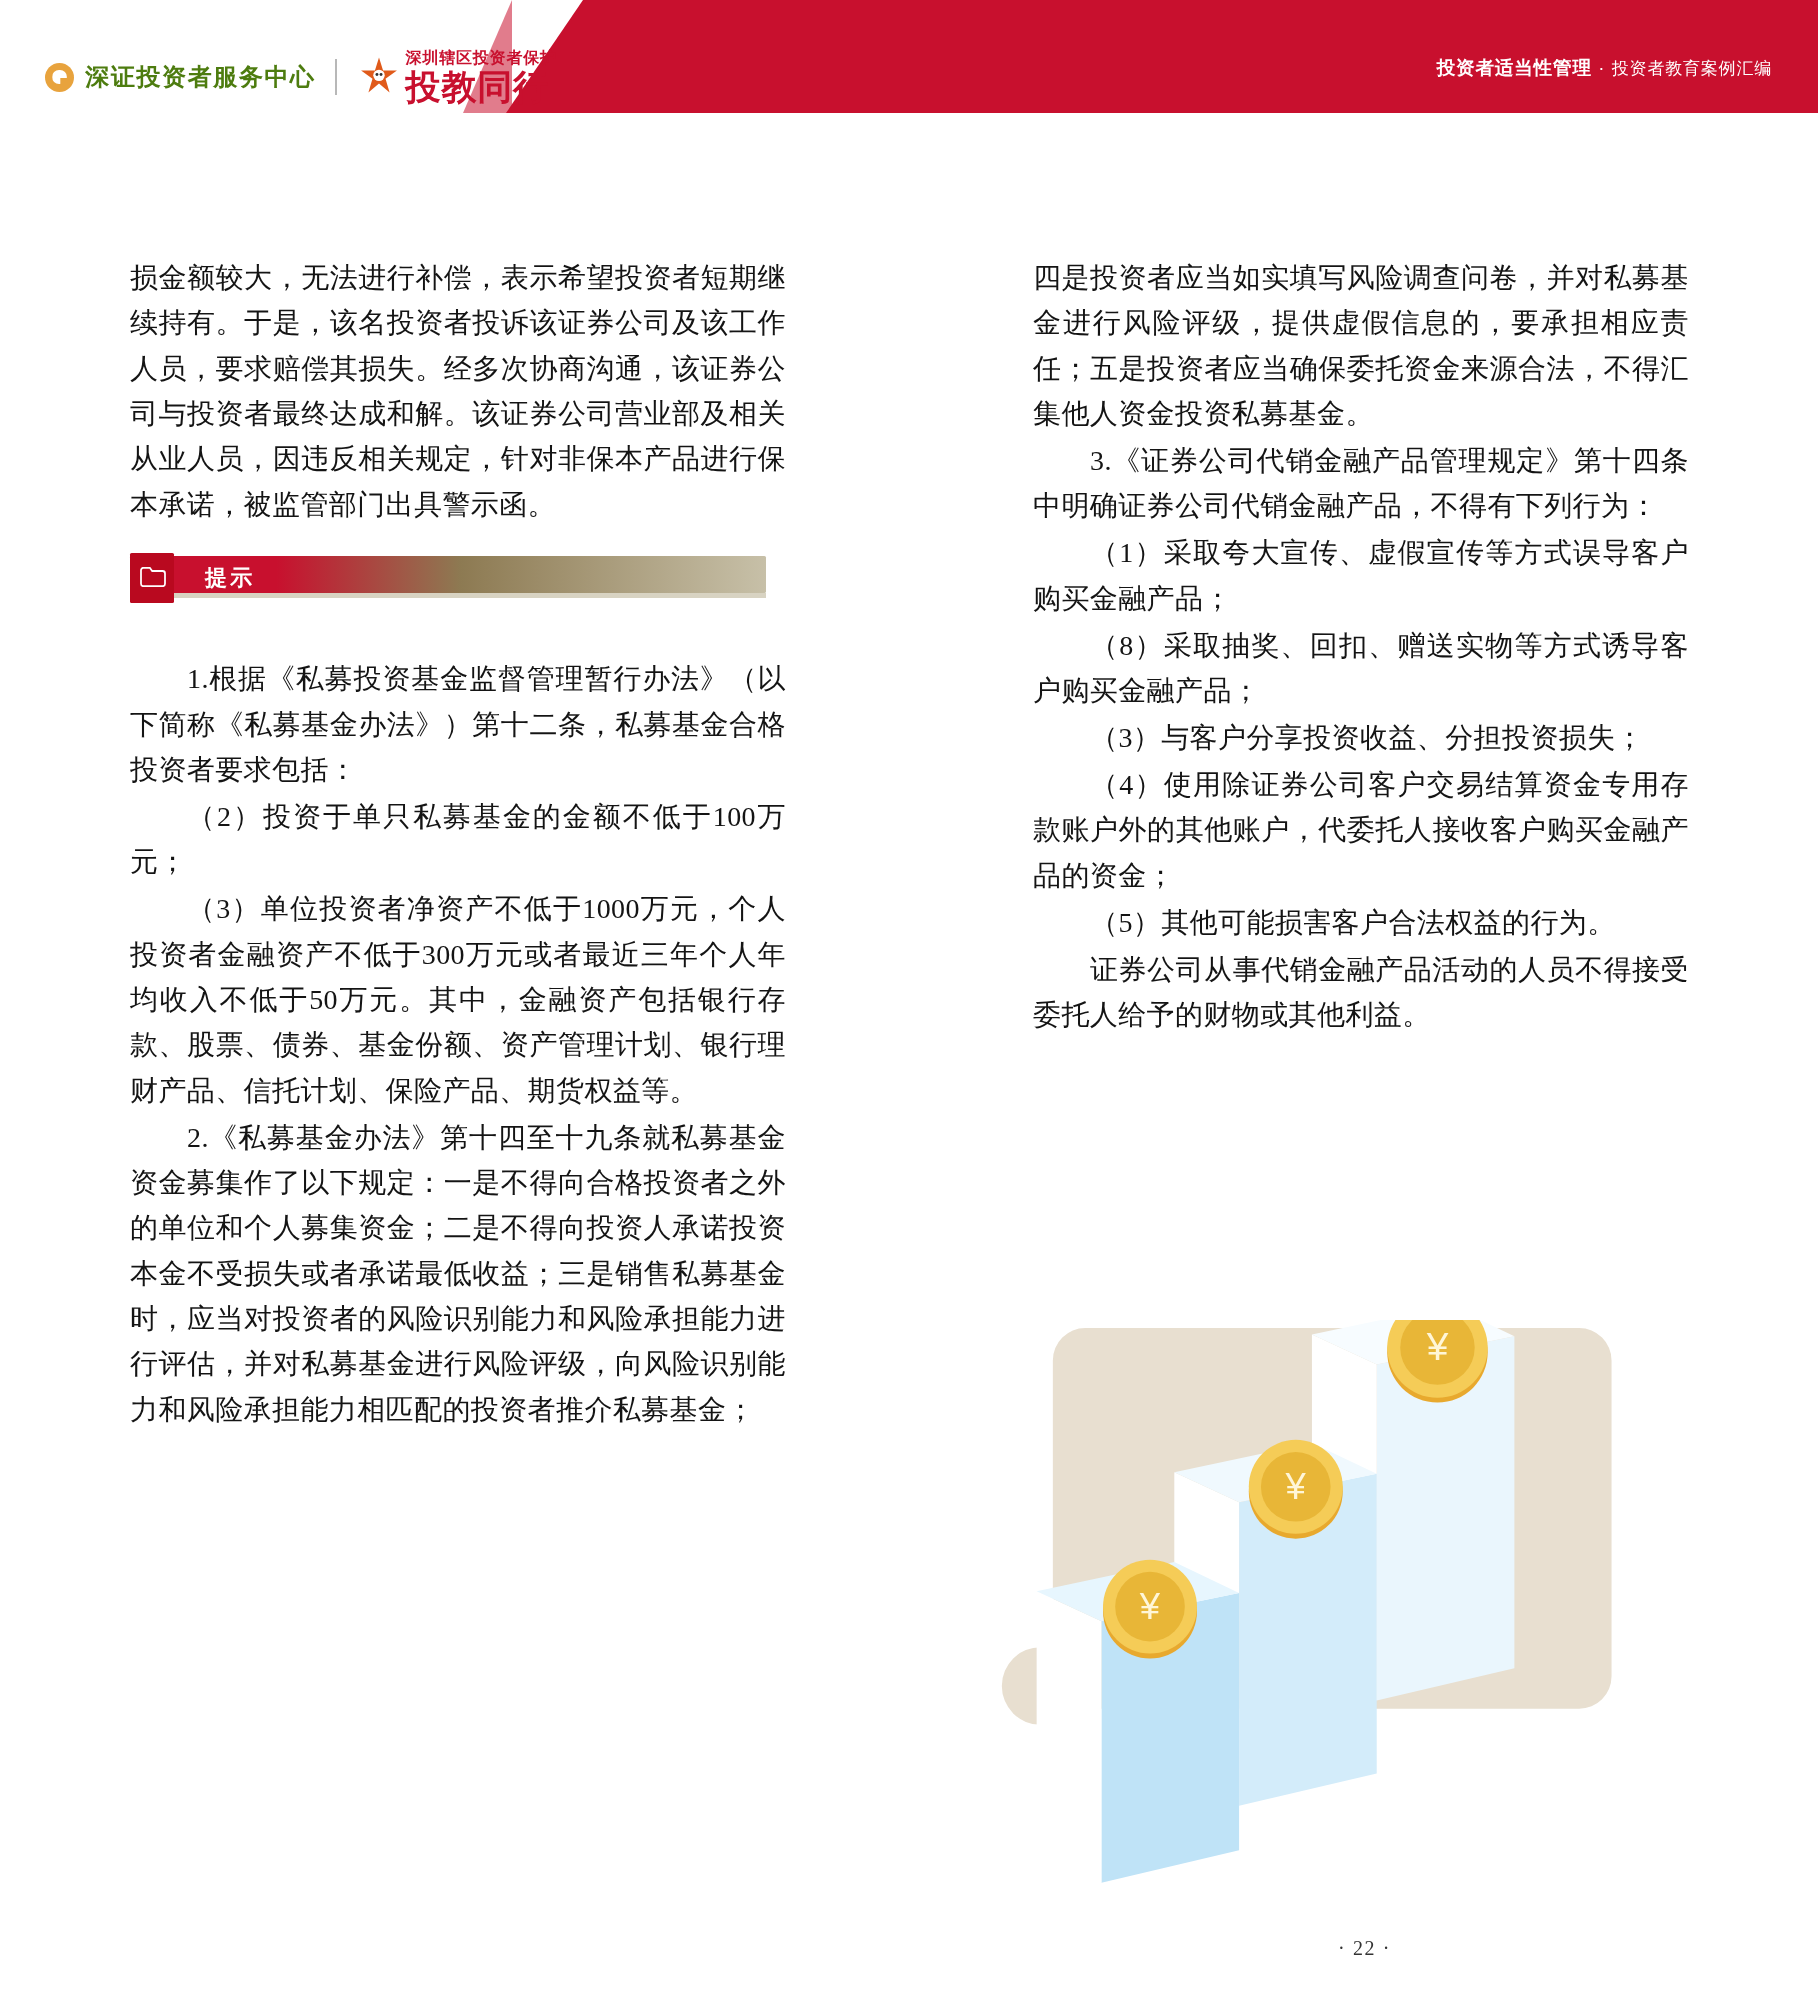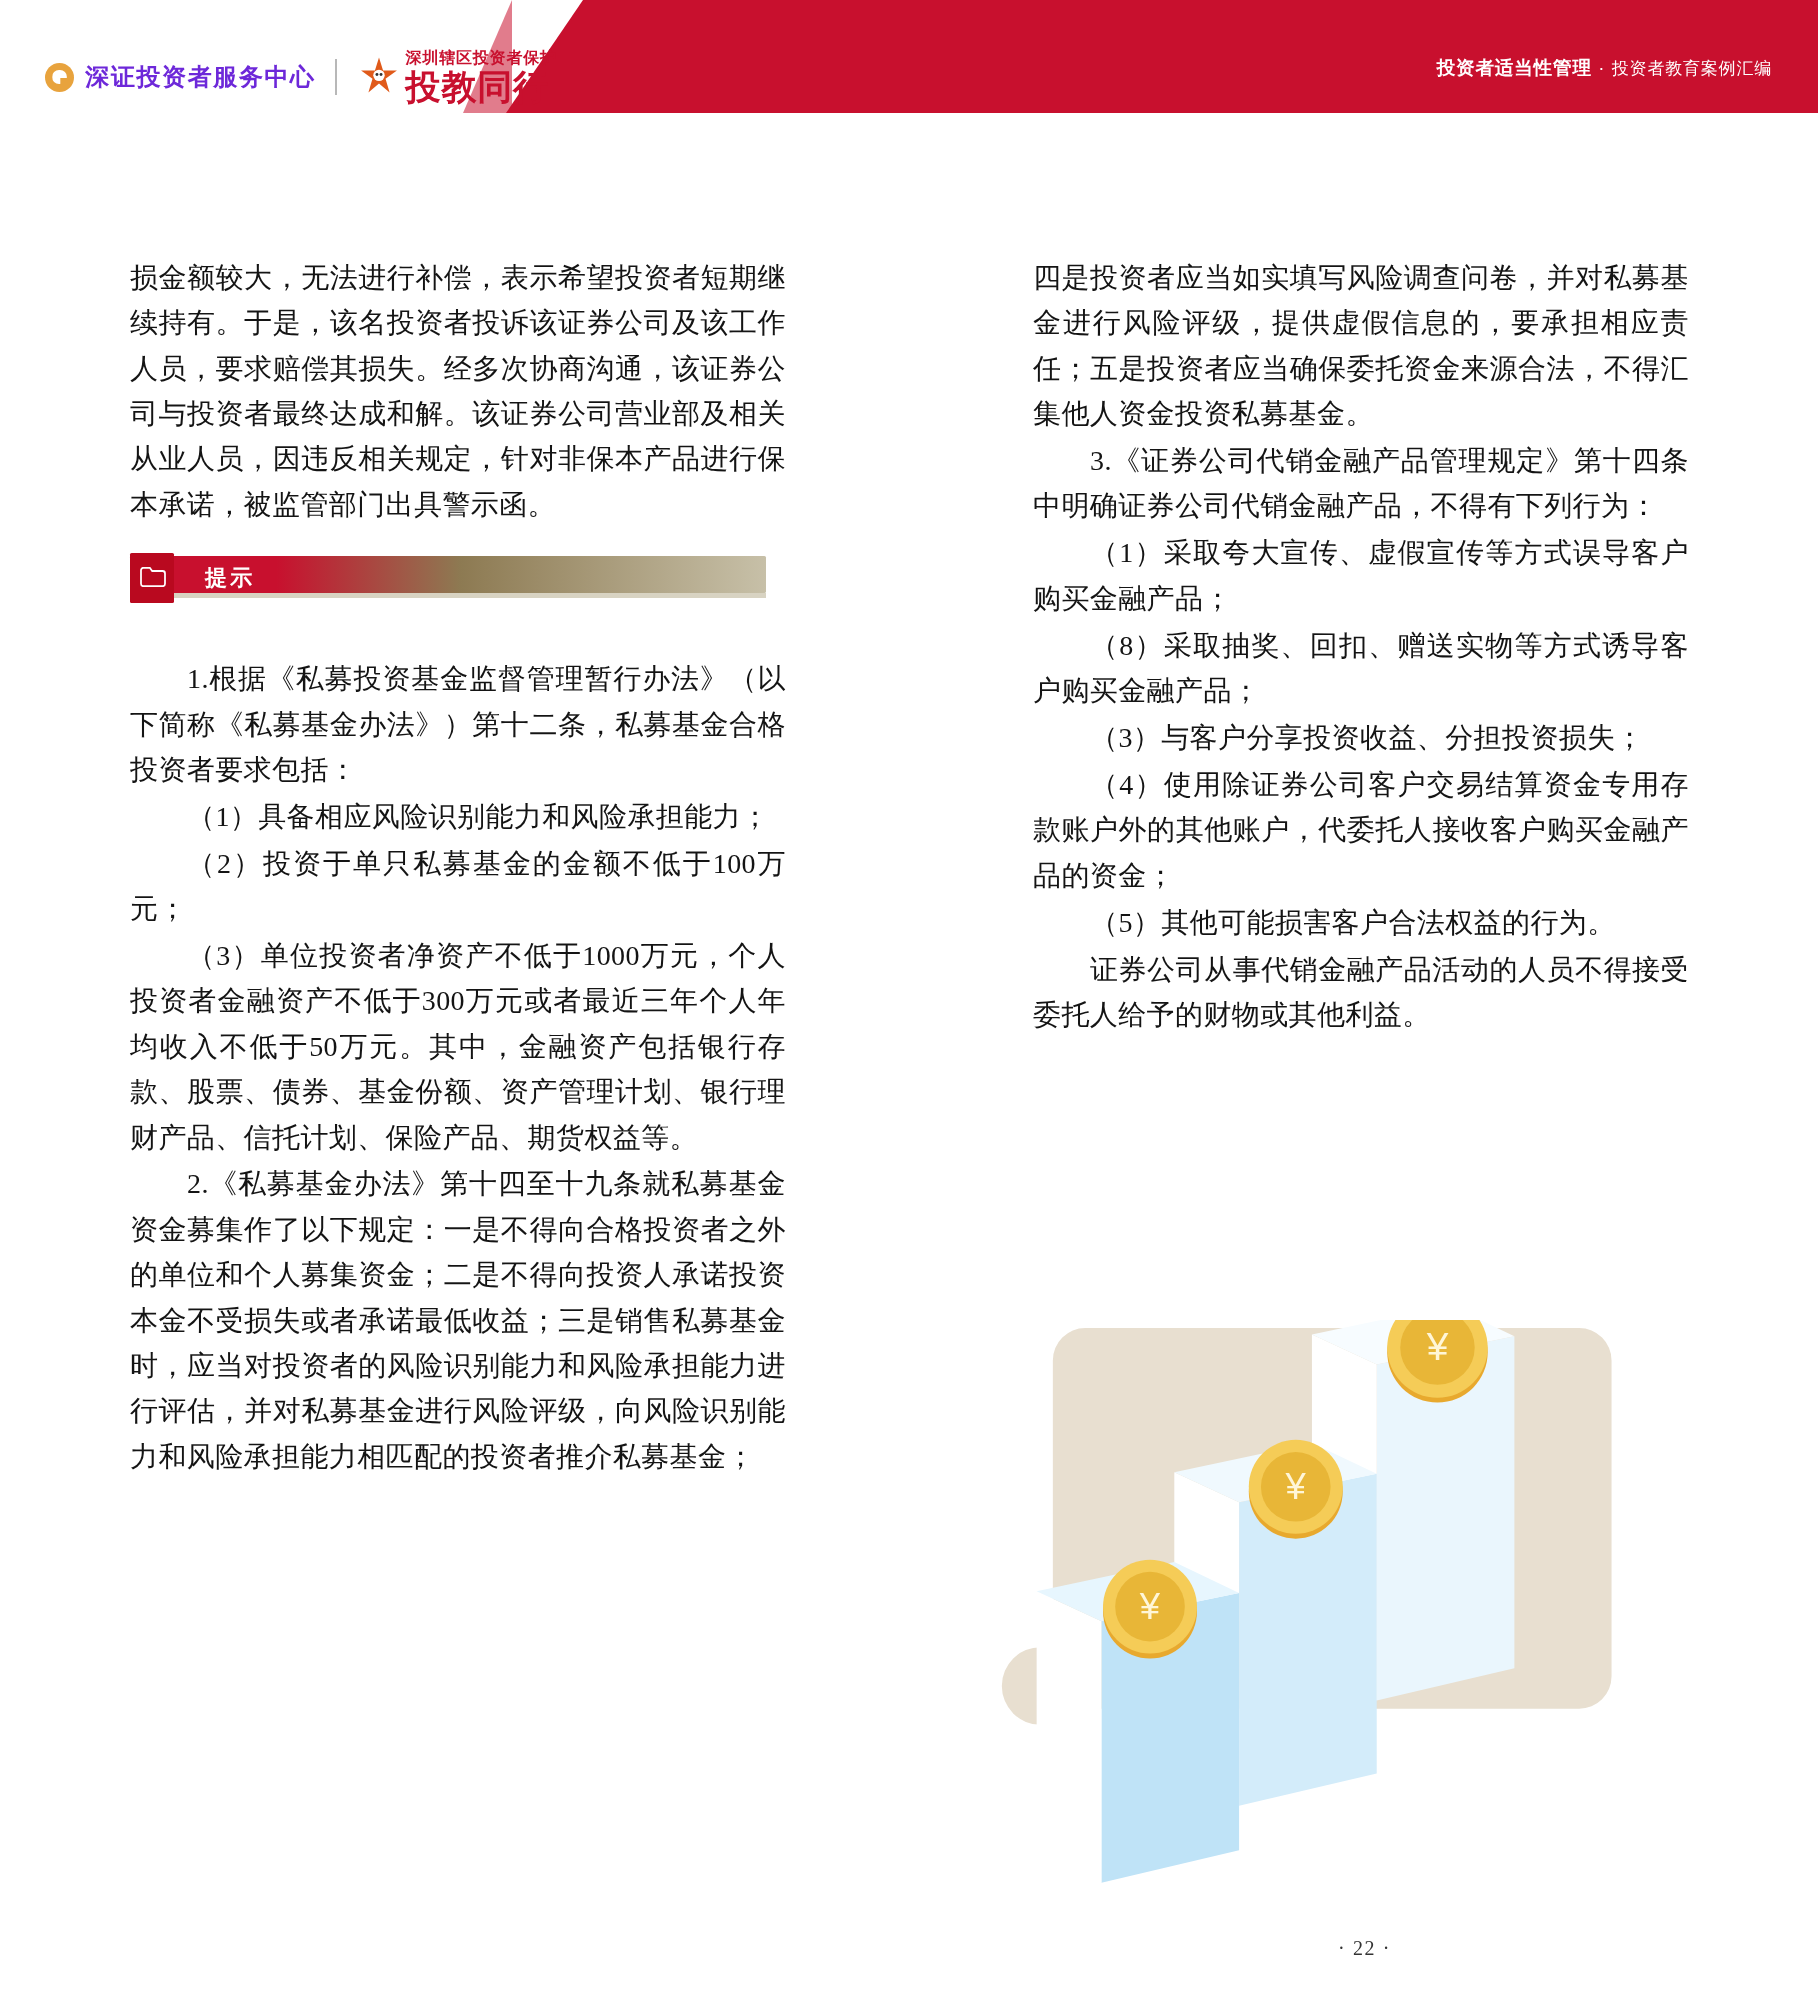--- a/index.html
+++ b/index.html
@@ -71,21 +71,21 @@
     position: absolute;
     left: 7.3px; top: 7.3px;
     width: 14.6px; height: 14.6px;
     border-radius: 50%;
     background: #ffffff;
     clip-path: polygon(0 0, 100% 0, 100% 55%, 55% 55%, 55% 100%, 0 100%);
   }
   .org-name {
     font-size: 24px;
     font-weight: bold;
-    color: #6d28d9;
+    color: #4d7c0f;
     letter-spacing: 1.6px;
   }
   .divider-bar {
     width: 2.4px;
     height: 36px;
     background: #b8b8b8;
     margin: 0 8px;
   }
   .brand-block {
     display: flex;
@@ -273,21 +273,20 @@
         <svg width="26" height="20" viewBox="0 0 32 25">
           <path d="M1 4 a3 3 0 0 1 3-3 h8 l3 4 h13 a3 3 0 0 1 3 3 v13 a3 3 0 0 1 -3 3 h-24 a3 3 0 0 1 -3 -3 Z" fill="none" stroke="#ffffff" stroke-width="2.2"></path>
         </svg>
       </div>
       <div class="tip-label">提示</div>
     </div>
 
     <div style="height:50px"></div>
 
     <p class="para indent">1.根据《私募投资基金监督管理暂行办法》（以下简称《私募基金办法》）第十二条，私募基金合格投资者要求包括：</p>
-    <p class="para indent">（1）具备相应风险识别能力和风险承担能力；</p>
     <p class="para indent">（2）投资于单只私募基金的金额不低于100万元；</p>
     <p class="para indent">（3）单位投资者净资产不低于1000万元，个人投资者金融资产不低于300万元或者最近三年个人年均收入不低于50万元。其中，金融资产包括银行存款、股票、债券、基金份额、资产管理计划、银行理财产品、信托计划、保险产品、期货权益等。</p>
     <p class="para indent">2.《私募基金办法》第十四至十九条就私募基金资金募集作了以下规定：一是不得向合格投资者之外的单位和个人募集资金；二是不得向投资人承诺投资本金不受损失或者承诺最低收益；三是销售私募基金时，应当对投资者的风险识别能力和风险承担能力进行评估，并对私募基金进行风险评级，向风险识别能力和风险承担能力相匹配的投资者推介私募基金；</p>
   </div>
 
   <div class="col col-right">
     <p class="para">四是投资者应当如实填写风险调查问卷，并对私募基金进行风险评级，提供虚假信息的，要承担相应责任；五是投资者应当确保委托资金来源合法，不得汇集他人资金投资私募基金。</p>
     <p class="para indent">3.《证券公司代销金融产品管理规定》第十四条中明确证券公司代销金融产品，不得有下列行为：</p>
     <p class="para indent">（1）采取夸大宣传、虚假宣传等方式误导客户购买金融产品；</p>
     <p class="para indent">（8）采取抽奖、回扣、赠送实物等方式诱导客户购买金融产品；</p>

